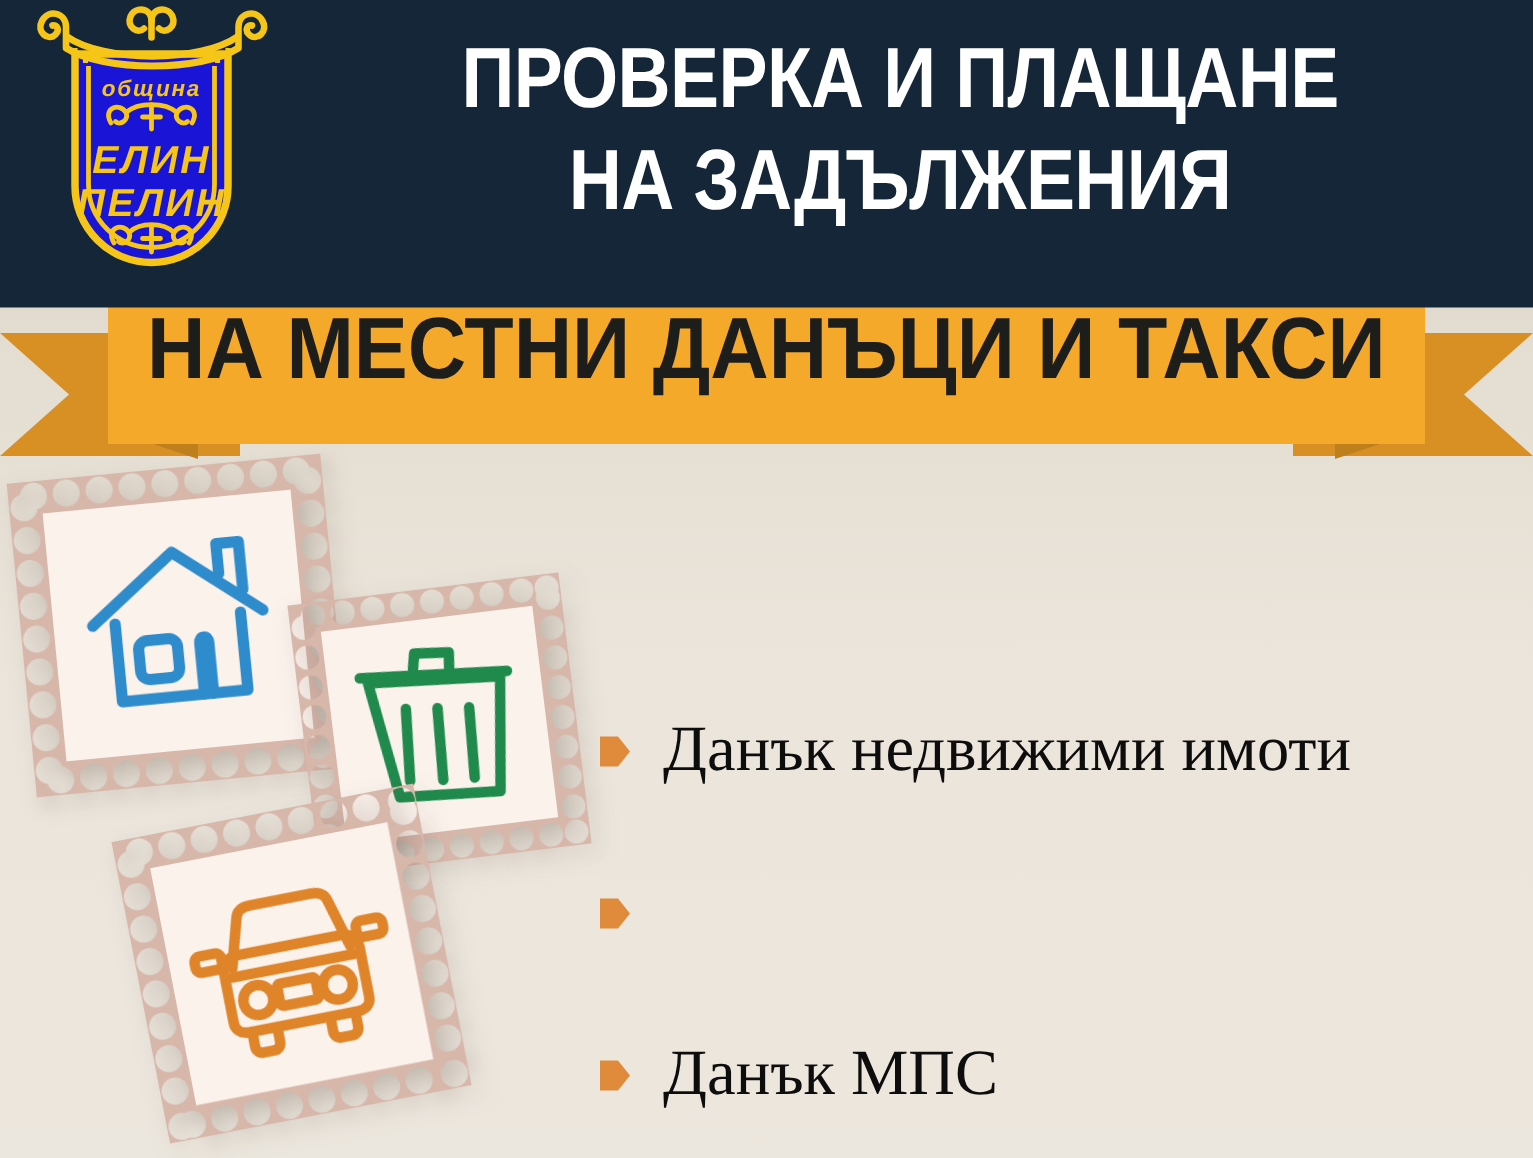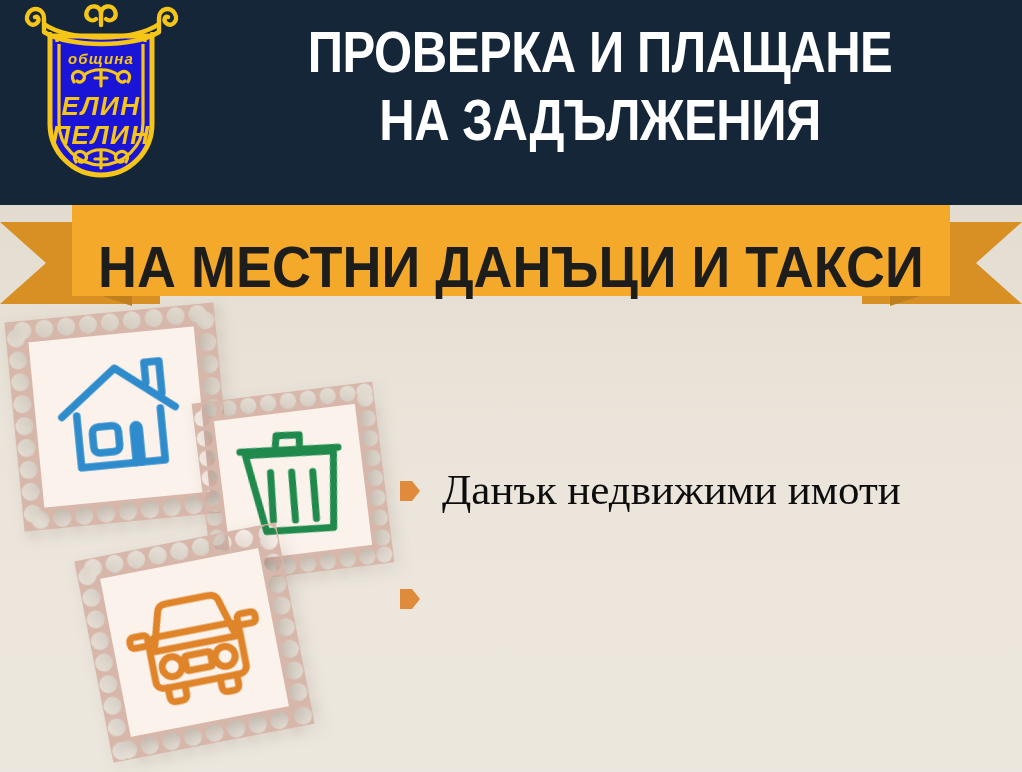--- a/index.html
+++ b/index.html
@@ -103,21 +103,21 @@
     clip-path: polygon(0 0, 60px 0, 0 20px);
   }
   .ribbon-main {
     position: absolute;
     left: 72px;
     top: 4px;
     width: 878px;
     height: 92px;
     background: #f5a92b;
     display: flex;
-    align-items: flex-end;
+    align-items: flex-start;
     justify-content: center;
   }
   .ribbon-text {
     color: #1d1d1b;
     font-family: "Liberation Sans Narrow", "Liberation Sans", sans-serif;
     font-weight: bold;
     font-size: 58px;
     line-height: 58px;
     letter-spacing: 0px;
     transform: scaleX(0.93);
@@ -129,21 +129,21 @@
     position: absolute;
     z-index: 3;
     filter: drop-shadow(4px 6px 7px rgba(90,70,55,0.30));
   }
   .stamp svg { display: block; }
 
   
   .bullets {
     position: absolute;
     left: 400px;
-    top: 436px;
+    top: 446px;
     width: 610px;
     z-index: 3;
   }
   .bullet-row {
     display: flex;
     align-items: center;
     height: 108px;
   }
   .bullet-marker {
     flex: 0 0 auto;
@@ -408,16 +408,24 @@
     </div>
 
     <div class="bullet-row">
       <span class="bullet-marker">
         <svg width="20" height="24" viewBox="0 0 20 24">
           <path d="M0 2 L12 2 L20 12 L12 22 L0 22 Z" fill="#e08a3c"></path>
         </svg>
       </span>
     </div>
 
+    <div class="bullet-row">
+      <span class="bullet-marker">
+        <svg width="20" height="24" viewBox="0 0 20 24">
+          <path d="M0 2 L12 2 L20 12 L12 22 L0 22 Z" fill="#e08a3c"></path>
+        </svg>
+      </span>
+      <span class="bullet-label">Данък МПС</span>
+    </div>
 
   </div>
 
 </div>
 
 </body></html>

